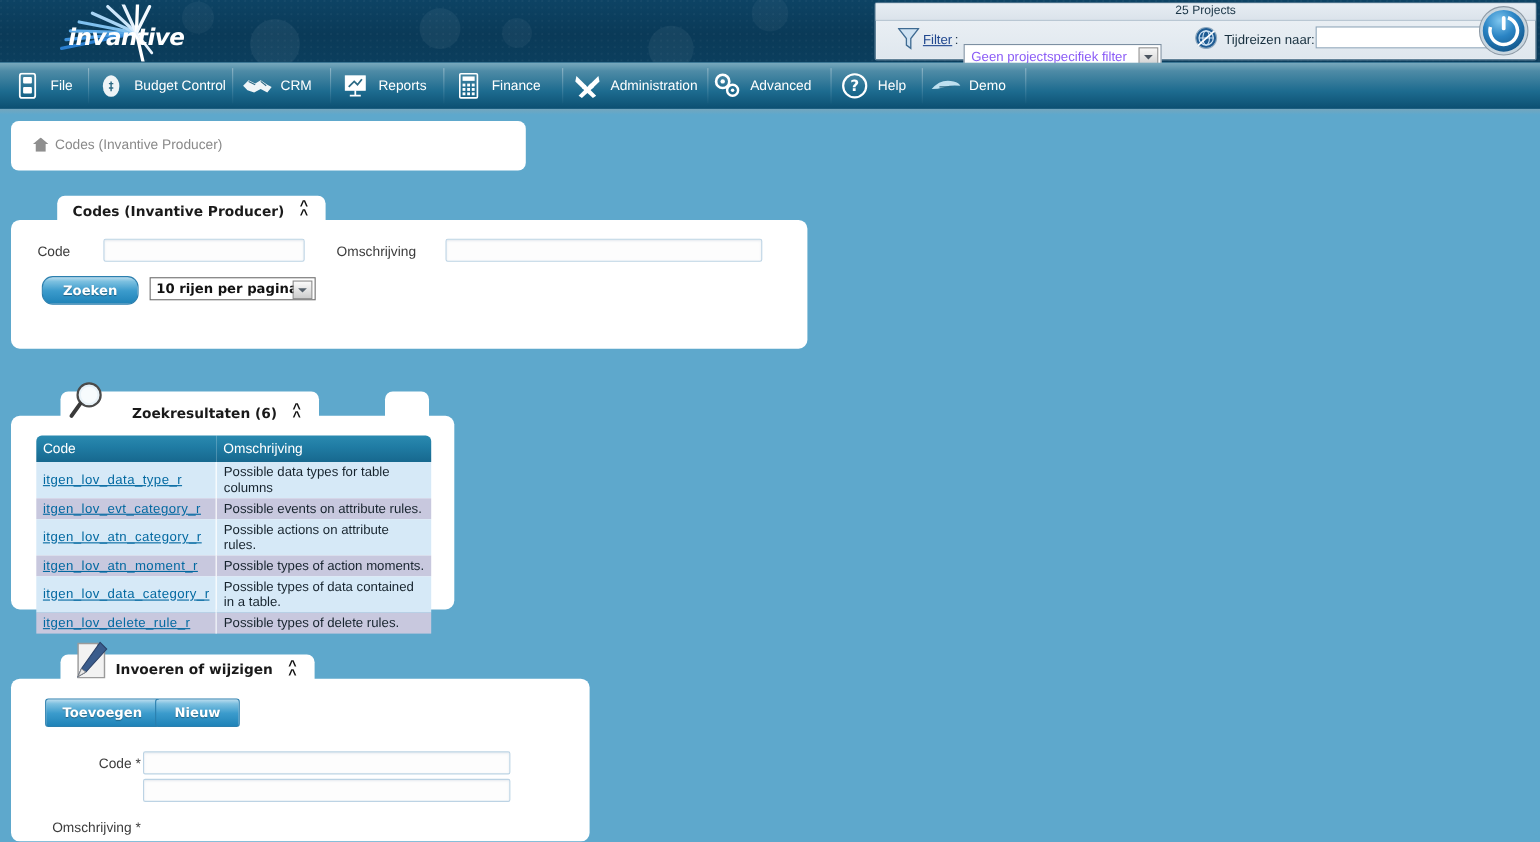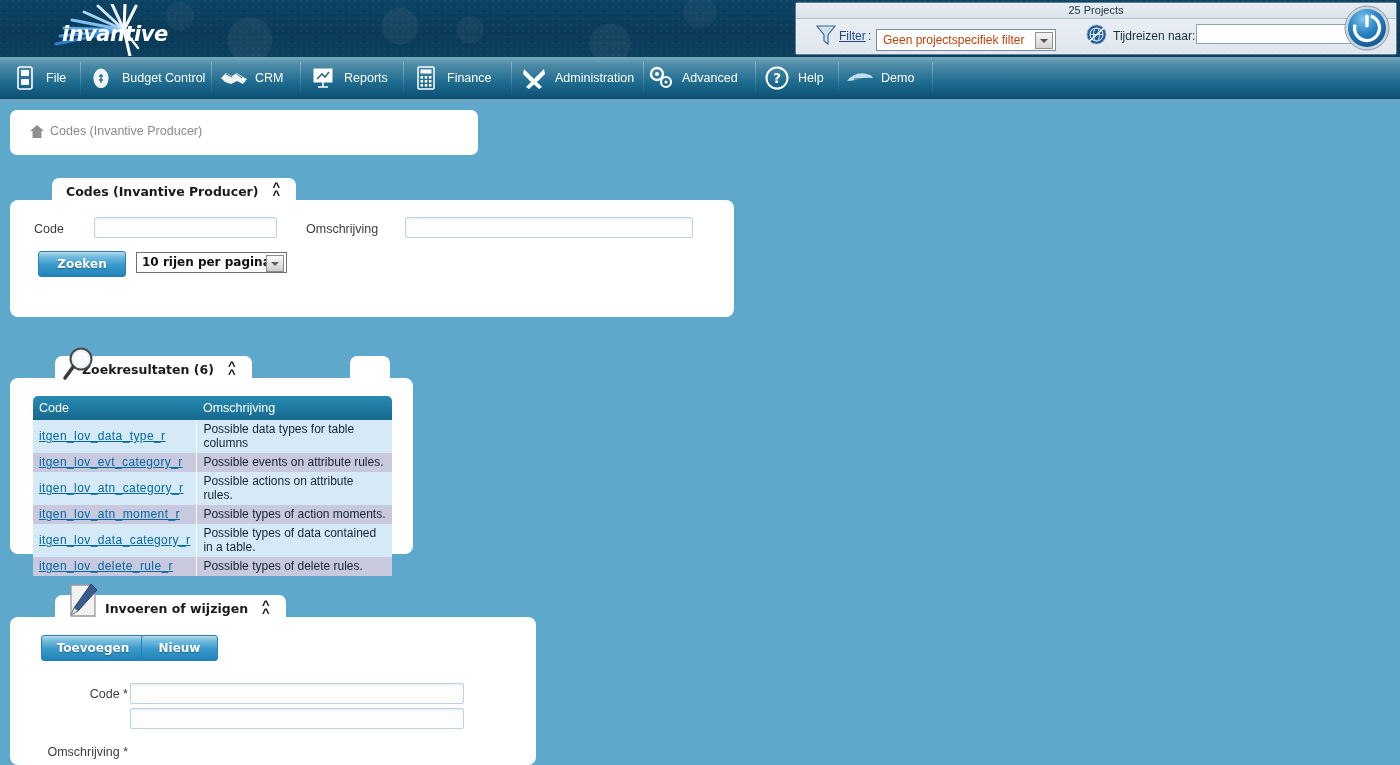--- a/index.html
+++ b/index.html
@@ -51,23 +51,23 @@
     line-height: 15px;
   }
   .filter-row { position: absolute; left: 0; top: 15px; height: 36px; width: 600px; }
   .funnel-icon { position: absolute; left: 20px; top: 6px; }
   .filter-label {
     position: absolute; left: 43px; top: 11px; font-size: 12px;
     color: #20478f; text-decoration: underline; cursor: pointer;
   }
   .filter-colon { position: absolute; left: 72px; top: 11px; font-size: 12px; color: #23384a; }
   .filter-select {
-    position: absolute; left: 80px; top: 11px; width: 178px; height: 20px;
+    position: absolute; left: 80px; top: 22px; width: 178px; height: 20px;
     background: #ffffff; border: 1px solid #7c8fa1;
-    font-size: 12px; color: #c2410c; text-decoration: underline;
+    font-size: 12px; color: #8b5cf6; text-decoration: underline;
   }
   .filter-select .sel-text { position: absolute; left: 6px; top: 3px; }
   .sel-arrow {
     position: absolute; right: 2px; top: 2px; width: 16px; height: 15px;
     background: linear-gradient(180deg,#f6f6f6 0%,#d2d2d2 100%);
     border: 1px solid #909090;
   }
   .sel-arrow:after {
     content: ""; position: absolute; left: 4px; top: 6px;
     border-left: 4px solid transparent; border-right: 4px solid transparent;
@@ -383,33 +383,33 @@
   <div class="tab" style="left:52px; top:178px; padding:0 16px 0 14px;">
     <span class="tab-title">Codes (Invantive Producer)</span>
     <span class="tab-chev">^<br>^</span>
   </div>
   <div class="panel" style="left:10px; top:200px; width:724px; height:117px;">
     <div class="fld-label" style="left:24px; top:22px;">Code</div>
     <input class="fld-input" style="left: 84px; top: 17px; width: 183px; height: 21px;" type="text" value="">
     <div class="fld-label" style="left:296px; top:22px;">Omschrijving</div>
     <input class="fld-input" style="left: 395px; top: 17px; width: 288px; height: 21px;" type="text" value="">
 
-    <div class="btn" style="left:28px; top:51px; width:86px; height:24px;">Zoeken</div>
+    <div class="btn" style="left:28px; top:51px; width:86px; height:24px;border-radius:10px;">Zoeken</div>
 
     <div class="ddl" style="left:126px; top:52px; width:151px; height:21px;">
       <span class="ddl-text">10 rijen per pagina</span>
       <span class="ddl-arrow"></span>
     </div>
   </div>
 
   <div class="tab" style="left:350px; top:356px; width:40px;">
     <span class="tab-title"></span>
   </div>
 
-  <div class="tab" style="left:55px; top:356px; padding:0 16px 0 27px; height:27px;">
+  <div class="tab" style="left:55px; top:356px; padding:0 16px 0 65px; height:27px;align-items:flex-end;">
     <svg class="tab-icon" style="left:6px; top:-12px;" width="42" height="40" viewBox="0 0 42 40">
       <circle cx="20" cy="15" r="10.5" fill="#e8f2f8" stroke="#4a4a4a" stroke-width="2"></circle>
       <circle cx="20" cy="15" r="7.5" fill="#ffffff" opacity="0.65"></circle>
       <line x1="12" y1="23" x2="4" y2="34" stroke="#3a3a3a" stroke-width="3.6" stroke-linecap="round"></line>
     </svg>
     <span class="tab-title">Zoekresultaten (6)</span>
     <span class="tab-chev">^<br>^</span>
   </div>
 
   <div class="panel" style="left:10px; top:378px; width:403px; height:176px;">

